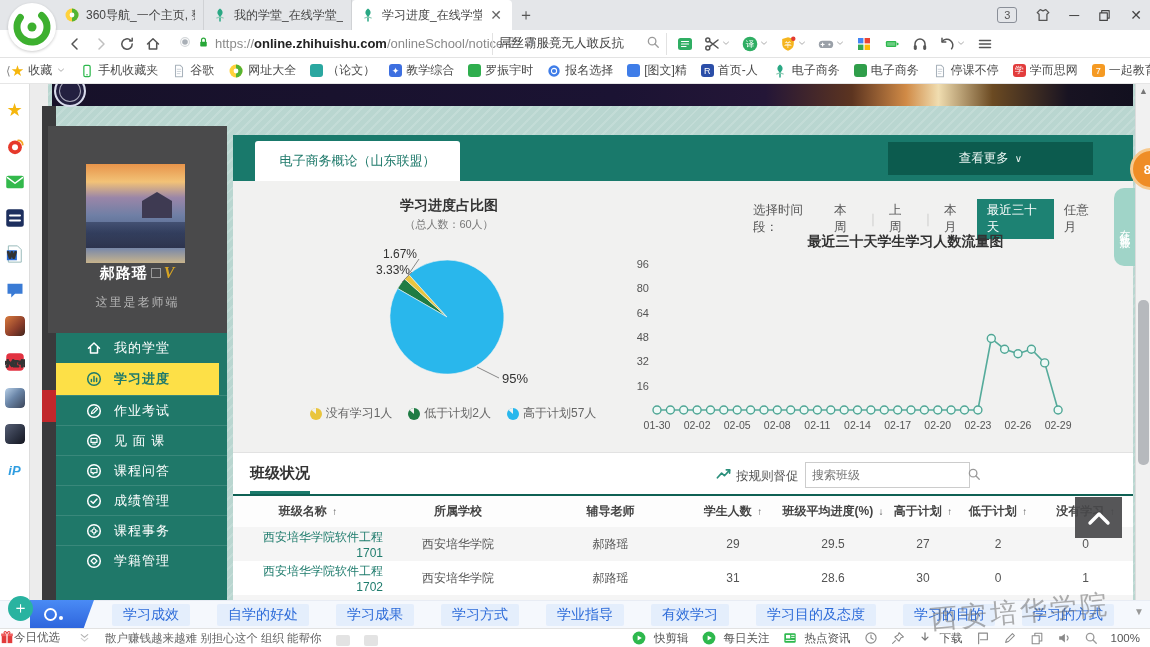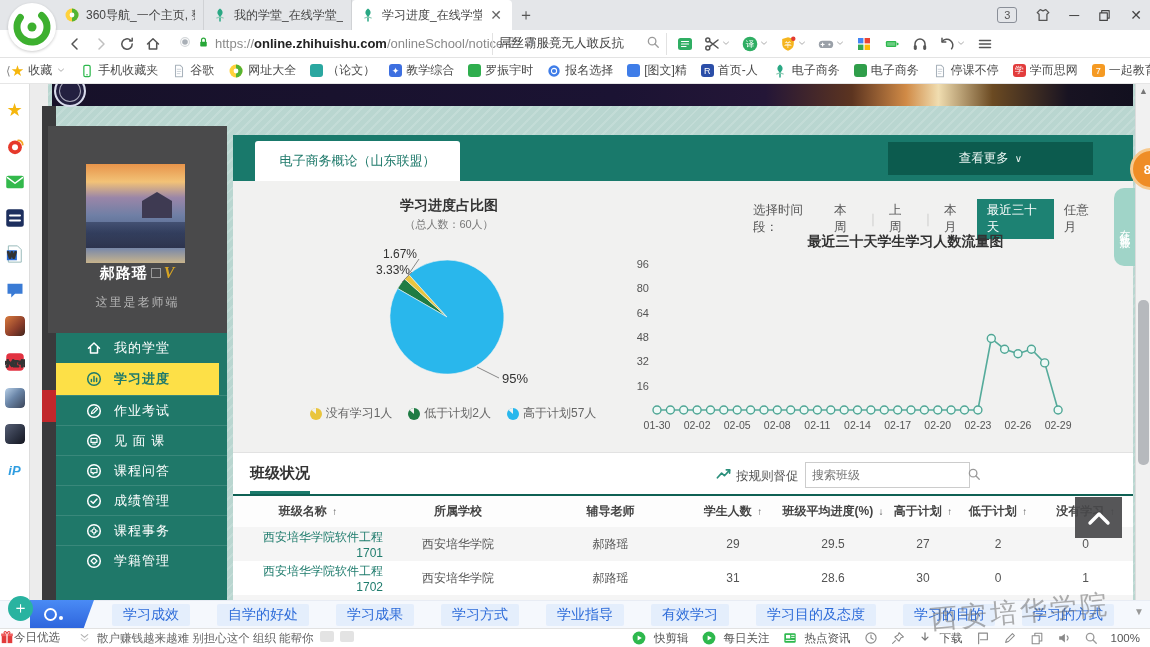--- a/index.html
+++ b/index.html
@@ -106,21 +106,21 @@
   .chip{background:#e4eefc;color:#2e6cd9;font-size:14px;padding:2px 11px;border-radius:2px;white-space:nowrap}
   #tealplus{position:absolute;left:8px;top:596px;width:25px;height:25px;border-radius:50%;background:#29b3a0;color:#fff;display:flex;align-items:center;justify-content:center;font-size:16px;z-index:7}
   #bluesearch{position:absolute;left:30px;top:600px;width:64px;height:28px;background:linear-gradient(180deg,#4a8bf5,#2f66dd);clip-path:polygon(0 0,100% 0,84% 100%,0 100%);display:flex;align-items:center;padding-left:14px;z-index:6}
   #bluesearch .ring{width:13px;height:13px;border:2.5px solid #fff;border-radius:50%}
   #bluesearch .dotp{width:4px;height:4px;background:#fff;border-radius:50%;margin:8px 0 0 2px}
   #lbcaret{position:absolute;left:1134px;top:606px;color:#999;font-size:10px;z-index:6}
 
   
   #statusbar{position:absolute;left:0;top:628px;width:1150px;height:19px;background:#fff;border-top:1px solid #e2e2e2;display:flex;align-items:center;font-size:11.5px;color:#555}
   #sbleft{display:flex;align-items:flex-start;gap:0;padding-left:0}
-  #sbticker{margin-left:18px;display:flex;align-items:flex-start;gap:6px;color:#666}
+  #sbticker{margin-left:18px;display:flex;align-items:flex-end;gap:14px;color:#666}
   .fadebox{width:14px;height:11px;background:#e3e3e3;border-radius:2px}
   #sbright{margin-left:auto;display:flex;align-items:center;gap:13px;padding-right:10px}
   #sbright .it{display:flex;gap:8px}
 
   #watermark{position:absolute;left:930px;top:592px;width:220px;color:rgba(110,110,110,.55);font-family:"DejaVu Serif",serif;font-size:27px;letter-spacing:3px;transform:rotate(-5deg);z-index:9;pointer-events:none}
 </style>
 </head>
 <body>
 
 <div id="screen">

